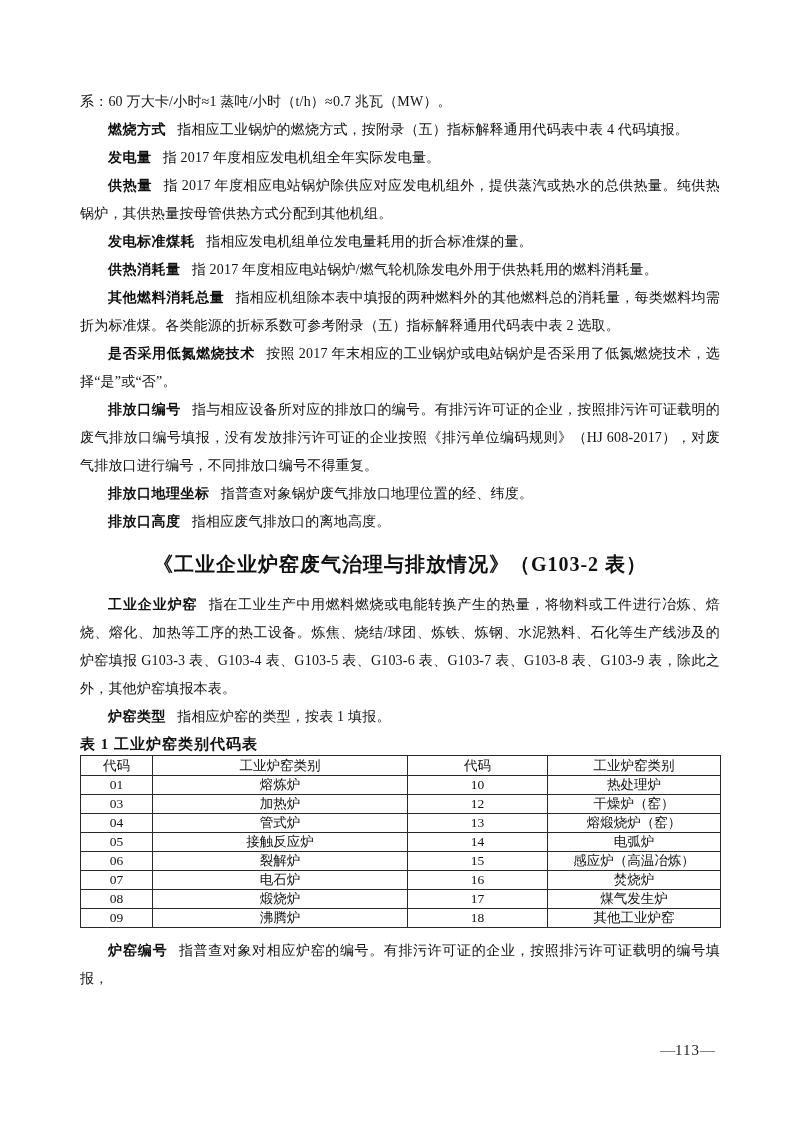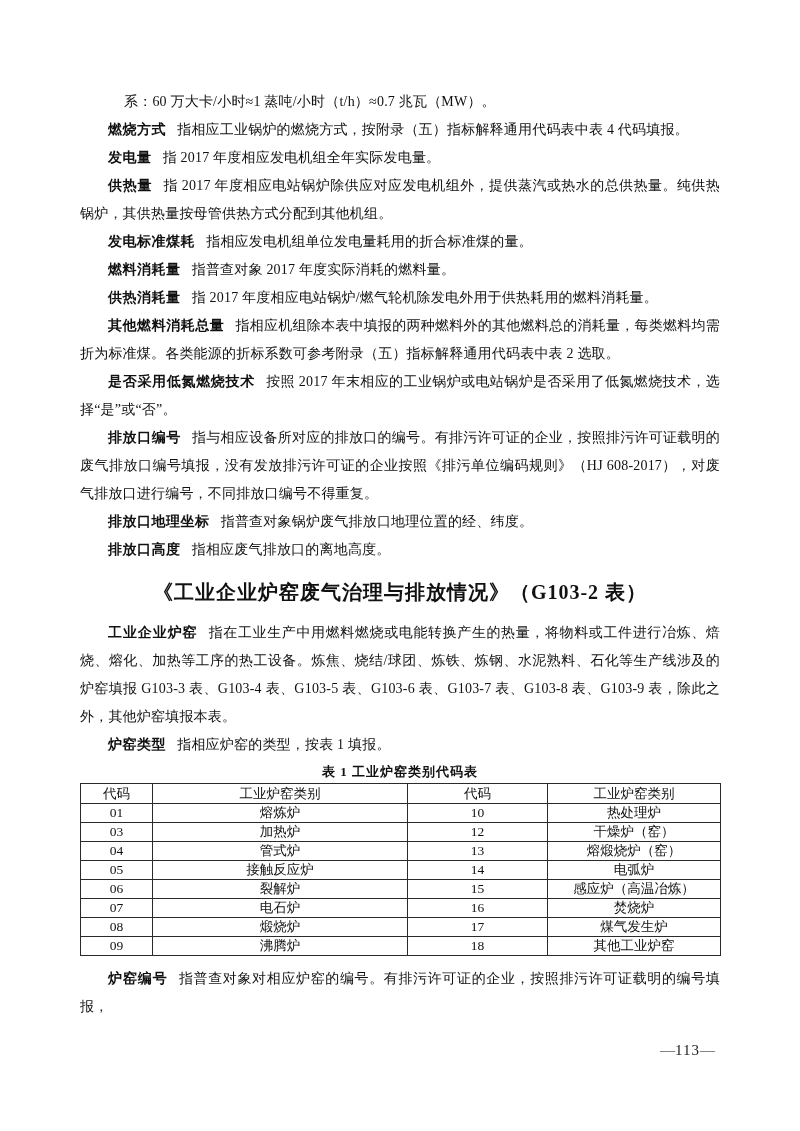--- a/index.html
+++ b/index.html
@@ -24,41 +24,39 @@
   .para {
     margin: 0;
     font-size: 14px;
     line-height: 28px;
     text-align: justify;
     text-indent: 2em;
     letter-spacing: 0.2px;
   }
   .para.no-indent {
     text-indent: 0;
-    margin-left: 44px;
   }
   .term {
     font-weight: bold;
     margin-right: 0.8em;
     letter-spacing: 0.5px;
   }
   .section-heading {
     margin: 13px 0 12px 0;
     font-size: 20px;
     font-weight: bold;
     text-align: center;
     line-height: 30px;
     letter-spacing: 1px;
     font-family: Liberation Serif, serif;
   }
   .table-title {
     margin: 2px 0 0 0;
-    font-size: 13px;
+    font-size: 15px;
     font-weight: bold;
-    text-align: center;
     line-height: 22px;
     letter-spacing: 1px;
   }
   table.code-table {
     width: 640px;
     border-collapse: collapse;
     table-layout: fixed;
   }
   table.code-table th,
   table.code-table td {
@@ -110,23 +108,20 @@
   <p class="para">
     <b class="term">发电量</b><span>指 2017 年度相应发电机组全年实际发电量。</span>
   </p>
   <p class="para">
     <b class="term">供热量</b><span>指 2017 年度相应电站锅炉除供应对应发电机组外，提供蒸汽或热水的总供热量。纯供热锅炉，其供热量按母管供热方式分配到其他机组。</span>
   </p>
   <p class="para">
     <b class="term">发电标准煤耗</b><span>指相应发电机组单位发电量耗用的折合标准煤的量。</span>
   </p>
   <p class="para">
-    <b class="term">燃料消耗量</b><span>指普查对象 2017 年度实际消耗的燃料量。</span>
-  </p>
-  <p class="para">
     <b class="term">供热消耗量</b><span>指 2017 年度相应电站锅炉/燃气轮机除发电外用于供热耗用的燃料消耗量。</span>
   </p>
   <p class="para">
     <b class="term">其他燃料消耗总量</b><span>指相应机组除本表中填报的两种燃料外的其他燃料总的消耗量，每类燃料均需折为标准煤。各类能源的折标系数可参考附录（五）指标解释通用代码表中表 2 选取。</span>
   </p>
   <p class="para">
     <b class="term">是否采用低氮燃烧技术</b><span>按照 2017 年末相应的工业锅炉或电站锅炉是否采用了低氮燃烧技术，选择“是”或“否”。</span>
   </p>
   <p class="para">
     <b class="term">排放口编号</b><span>指与相应设备所对应的排放口的编号。有排污许可证的企业，按照排污许可证载明的废气排放口编号填报，没有发放排污许可证的企业按照《排污单位编码规则》（HJ 608-2017），对废气排放口进行编号，不同排放口编号不得重复。</span>

